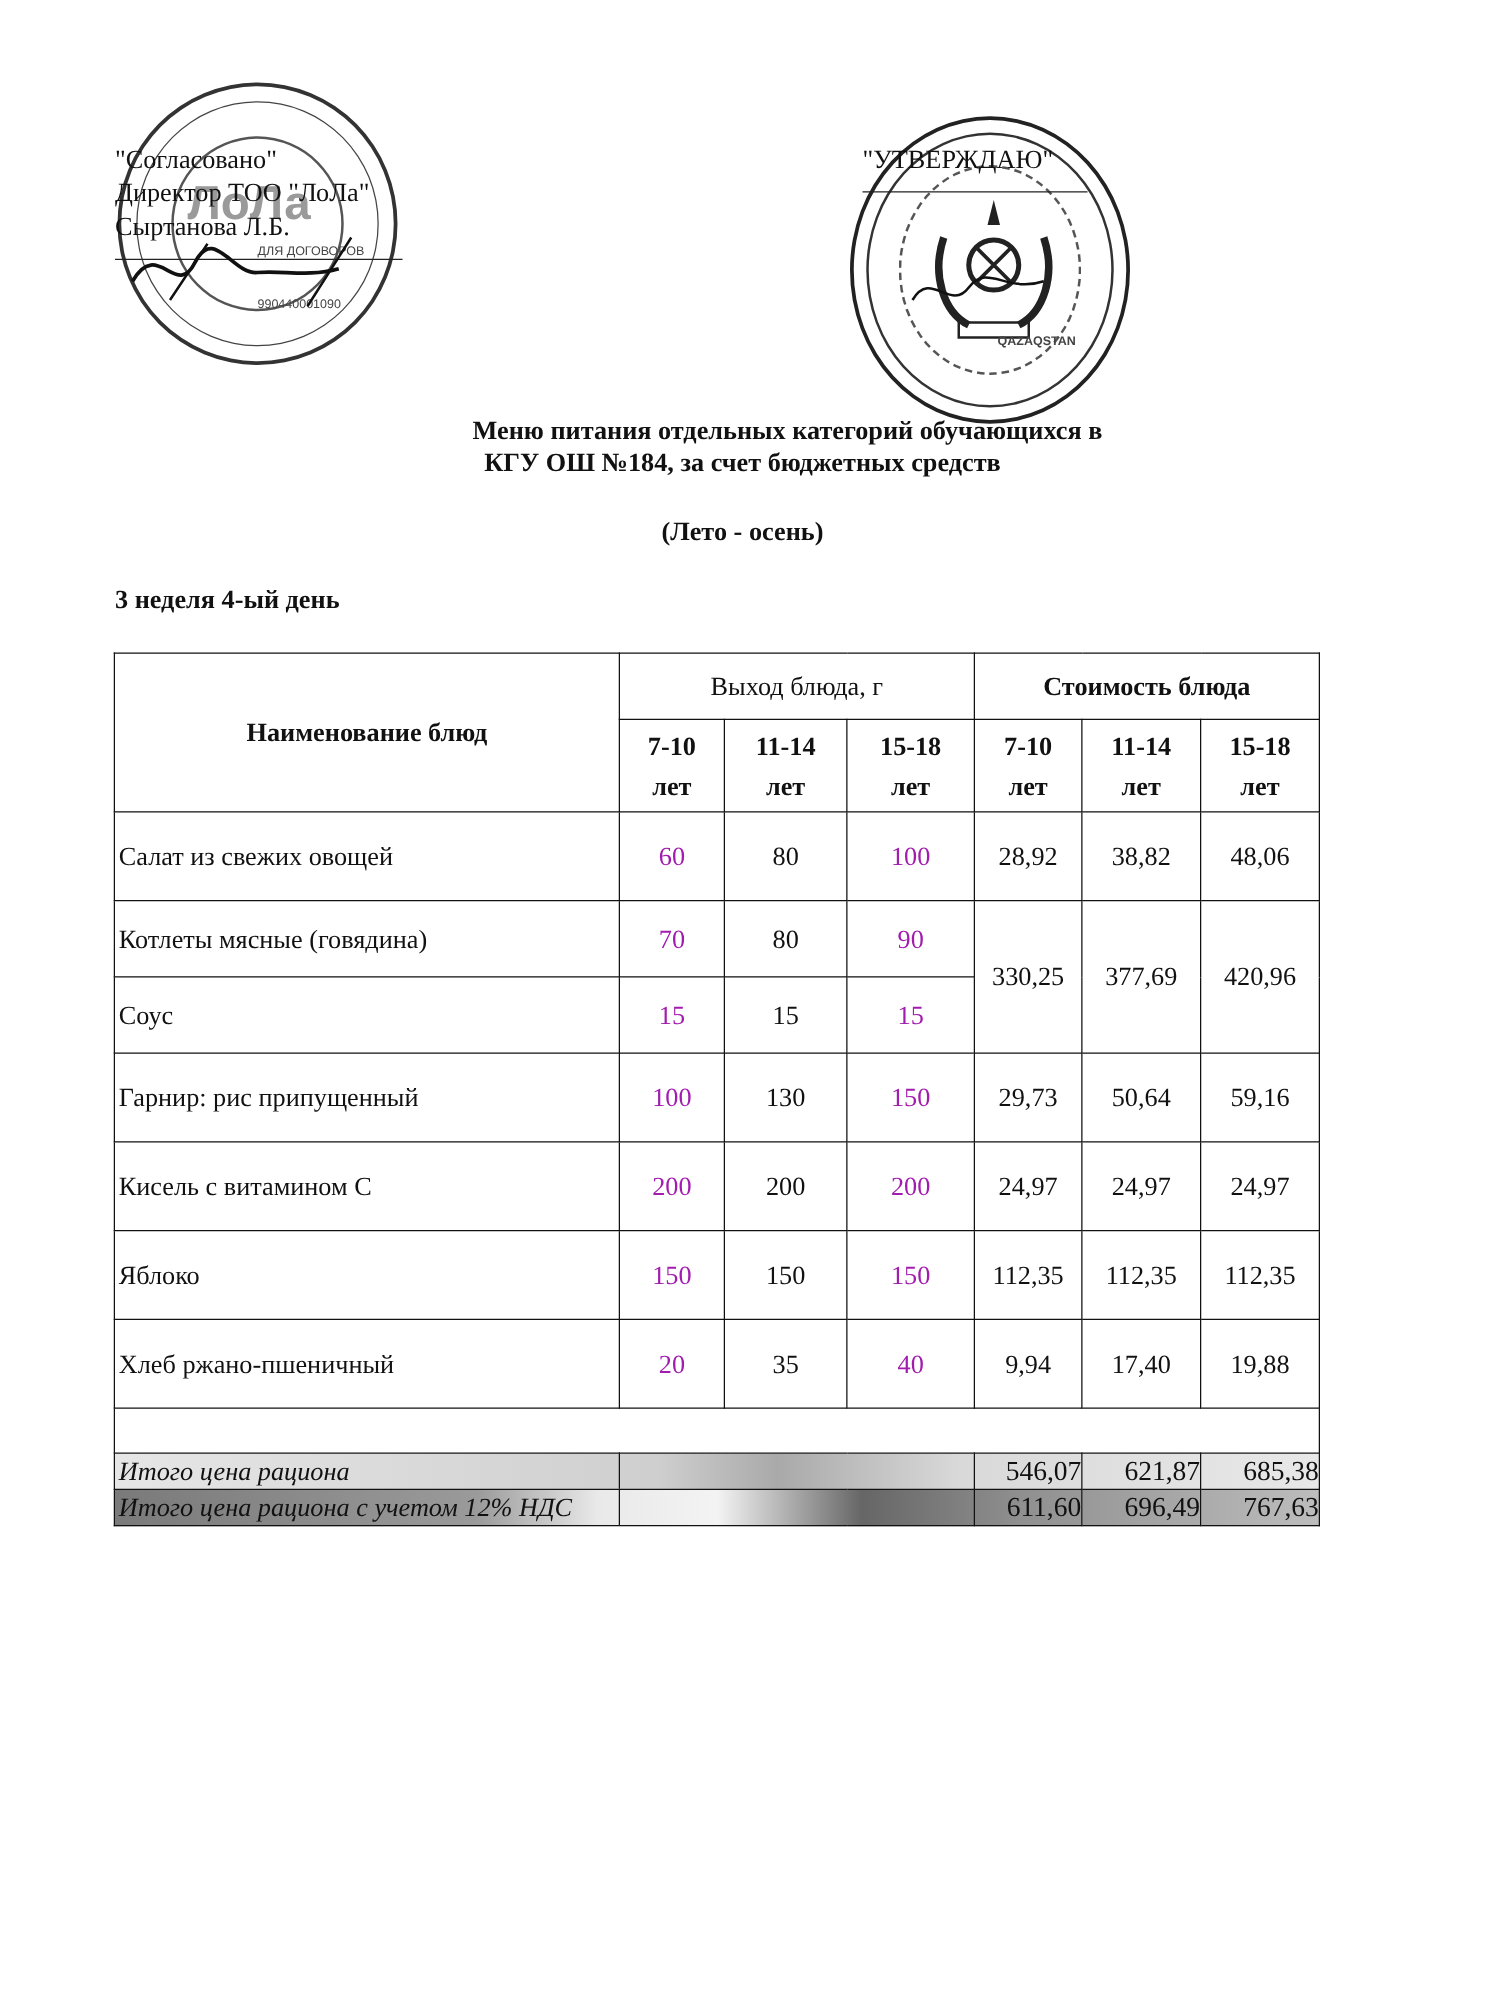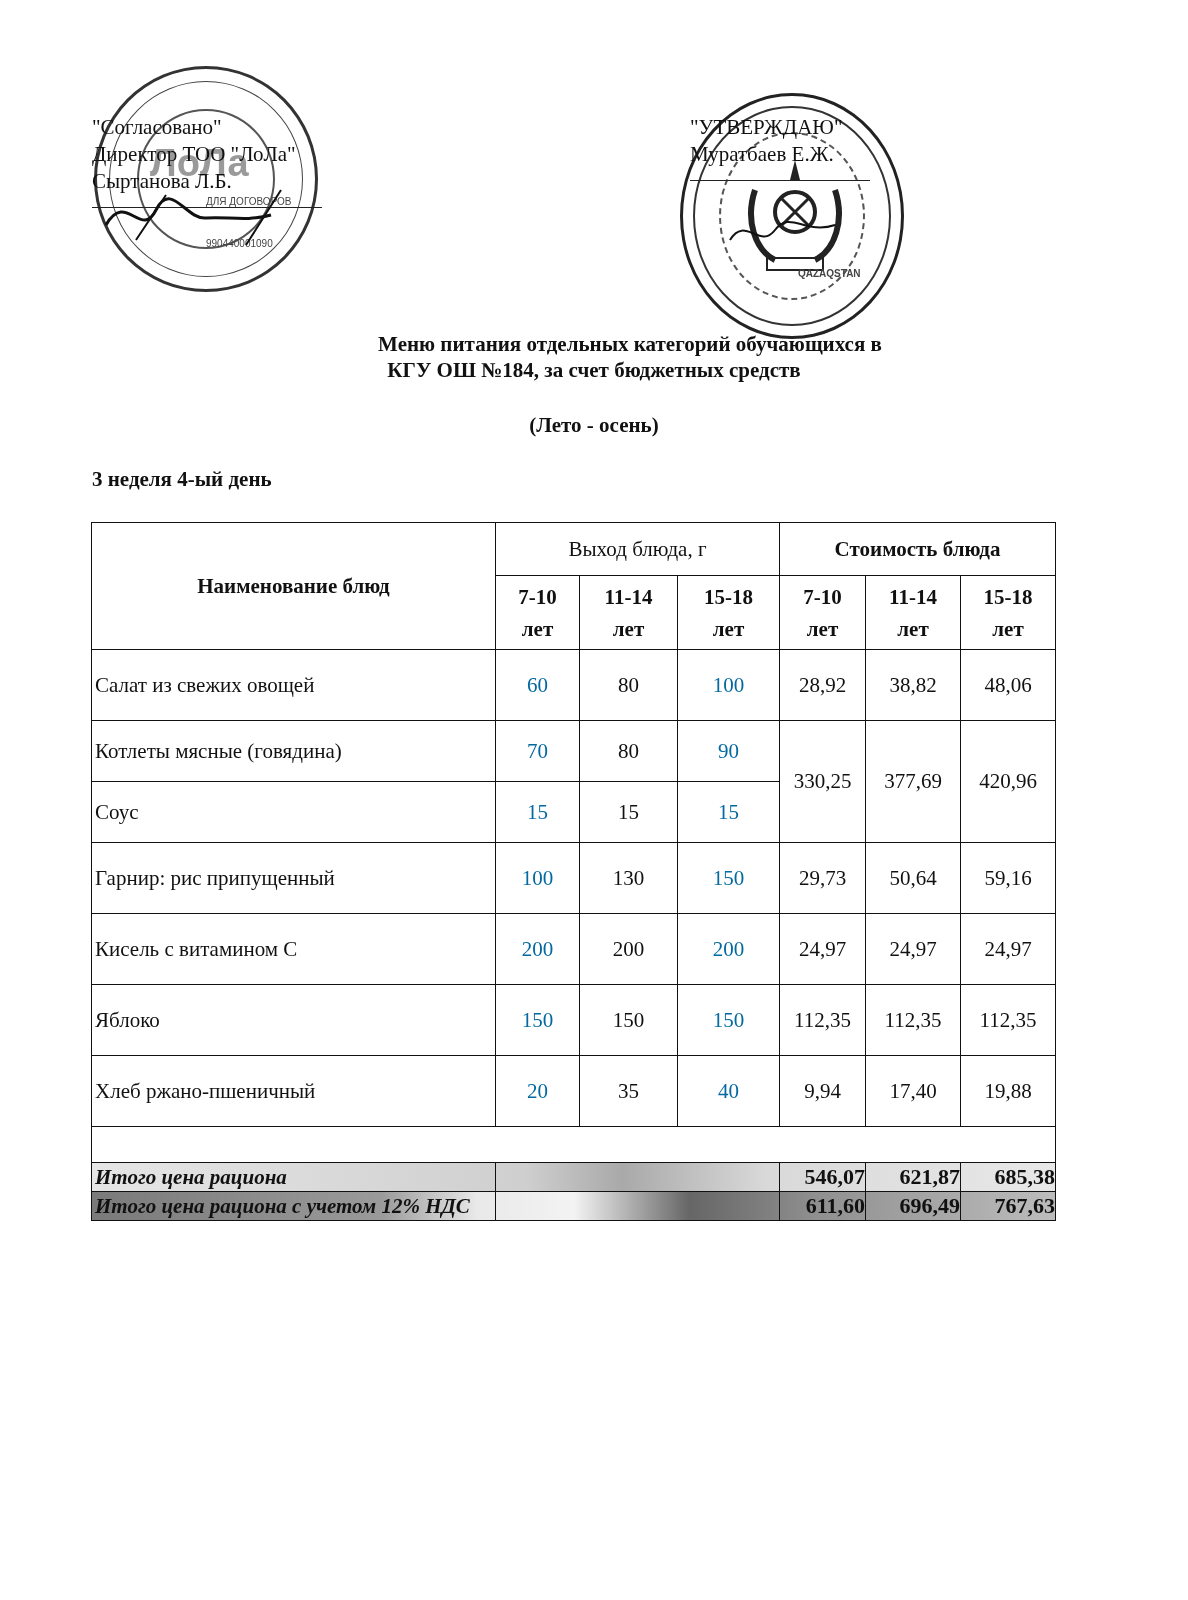--- a/index.html
+++ b/index.html
@@ -32,25 +32,25 @@
 
     table.menu { position: absolute; left: 91px; top: 522px; width: 964px; border-collapse: collapse; table-layout: fixed; font-size: 21px; }
     table.menu td, table.menu th { border: 1.5px solid #111; padding: 0; }
     table.menu th { font-weight: bold; }
     .h-name { text-align: center; vertical-align: middle; }
     .h-group { height: 52px; text-align: center; }
     .h-group.light { font-weight: normal; }
     .h-age { height: 73px; text-align: center; line-height: 32px; }
     .name-cell { padding-left: 3px !important; text-align: left; }
     .num { text-align: center; }
-    .num.light { color: #0369a1; }
+    .num.light { color: #a21caf; }
     tr.r-std td { height: 70px; }
     tr.r-half td { height: 60px; }
     tr.r-empty td { height: 35px; border-left: 1.5px solid #111; }
-    tr.r-total td { height: 28px; font-weight: bold; font-style: italic; margin-top: 40px; }
+    tr.r-total td { height: 28px; font-weight: normal; font-style: italic; margin-top: 40px; }
     tr.r-total td.num { font-style: normal; font-size: 22px; text-align: right; padding-right: 0; }
     tr.r-total-1 { background: linear-gradient(90deg, #e6e6e6 0%, #cfcfcf 45%, #a9a9a9 55%, #d9d9d9 70%, #e8e8e8 100%); }
     tr.r-total-2 { background: linear-gradient(90deg, #7a7a7a 0%, #9a9a9a 30%, #e9e9e9 40%, #f3f3f3 50%, #666 62%, #8f8f8f 75%, #bdbdbd 100%); }
     .empty-span { border-right: none !important; }
   </style>
 </head>
 <body>
 
 <div class="stamp" id="stamp-left"></div>
 <div class="stamp-logo" style="left:150px;top:142px;">ЛоЛа</div>
@@ -73,21 +73,20 @@
   <circle cx="50" cy="62" r="20" fill="none" stroke="#222" stroke-width="4"></circle>
   <path d="M36 48 L64 76 M64 48 L36 76" stroke="#222" stroke-width="3"></path>
   <path d="M10 40 C 0 70, 10 100, 30 110 M90 40 C 100 70, 90 100, 70 110" stroke="#222" stroke-width="6" fill="none"></path>
   <path d="M50 10 L55 30 L45 30 Z" fill="#222"></path>
   <rect x="22" y="108" width="56" height="12" fill="none" stroke="#222" stroke-width="2"></rect>
 </svg>
 <div class="stamp-small" style="left:770px;top:268px;font-weight:bold;">QAZAQSTAN</div>
 
 <div class="approval" id="right-approval">
   <div class="line">"УТВЕРЖДАЮ"</div>
-  <div class="line">Муратбаев Е.Ж.</div>
   <div class="sigline" style="width:180px;"></div>
 </div>
 <svg class="signature" style="left:725px;top:205px;" width="120" height="50">
   <path d="M5 35 C 20 10, 35 45, 50 25 S 80 30, 110 20" stroke="#111" stroke-width="2" fill="none"></path>
 </svg>
 
 <div class="title" id="title-line1">Меню питания отдельных   категорий обучающихся в</div>
 <div class="title" id="title-line2">КГУ ОШ №184, за счет бюджетных средств</div>
 <div class="title" id="season">(Лето - осень)</div>
 <div id="week-day">3 неделя 4-ый день</div>

